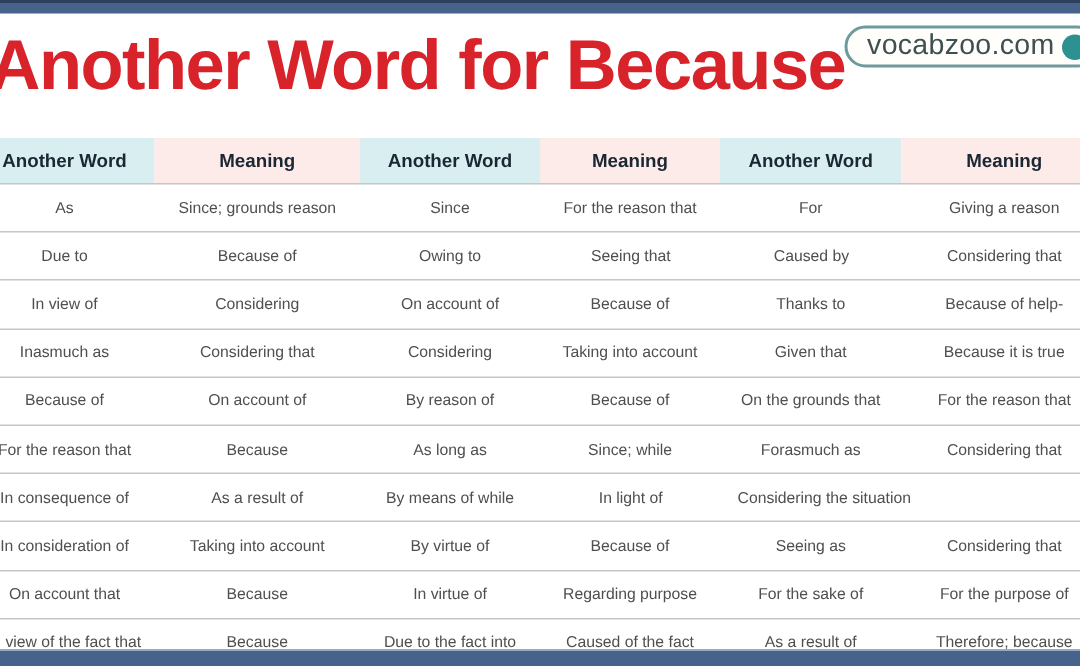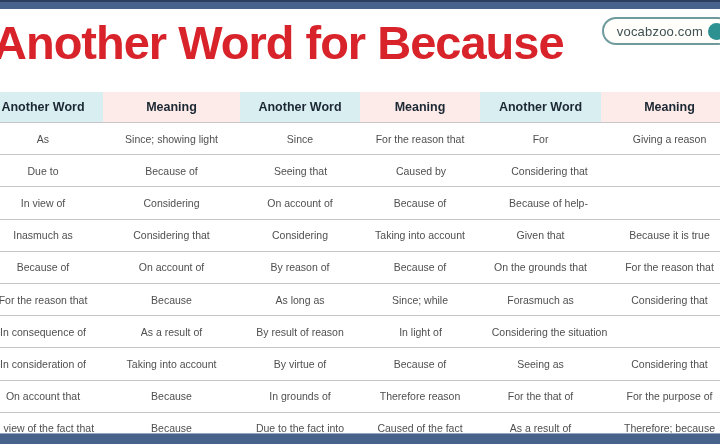--- a/index.html
+++ b/index.html
@@ -19,21 +19,21 @@
     position:absolute;top:12px;left:-7px;margin:0;
     color:var(--title-red);font-size:47px;font-weight:bold;
     letter-spacing:-1px;white-space:nowrap;line-height:1.3;
   }
   .badge{
     position:absolute;top:17px;right:-12px;height:28px;
     display:flex;align-items:center;gap:5px;padding:0 5px 0 13px;
     border:2px solid var(--badge-border);border-radius:16px;
     background:#fffefb;box-sizing:border-box;
   }
-  .badge-text{font-size:13px;color:#3e5052;letter-spacing:0.2px}
+  .badge-text{font-size:19px;color:#3e5052;letter-spacing:0.2px}
   .badge-dot{width:17px;height:17px;border-radius:50%;background:var(--badge-teal);flex:0 0 auto}
   .table{position:absolute;top:92px;left:-17px;width:755px}
   .trow{display:flex;height:31.2px;background:#fff}
   .trow.thead{height:30px}
   .trow + .trow{border-top:1px solid var(--line-gray)}
   .cell{
     display:flex;align-items:center;justify-content:center;
     white-space:nowrap;font-size:10.5px;color:var(--cell-text);
     box-sizing:border-box;overflow:visible;
   }
@@ -61,40 +61,42 @@
       <div class="cell c1 hb">Another Word</div>
       <div class="cell c2 hp">Meaning</div>
       <div class="cell c3 hb">Another Word</div>
       <div class="cell c4 hp">Meaning</div>
       <div class="cell c5 hb">Another Word</div>
       <div class="cell c6 hp">Meaning</div>
     </div>
 
     <div class="trow">
       <div class="cell c1">As</div>
-      <div class="cell c2">Since; showing light</div>
+      <div class="cell c2">Since; grounds reason</div>
       <div class="cell c3">Since</div>
       <div class="cell c4">For the reason that</div>
       <div class="cell c5">For</div>
       <div class="cell c6">Giving a reason</div>
     </div>
 
     <div class="trow">
       <div class="cell c1">Due to</div>
       <div class="cell c2">Because of</div>
+      <div class="cell c3">Owing to</div>
       <div class="cell c5">Seeing that</div>
       <div class="cell c4">Caused by</div>
       <div class="cell c6">Considering that</div>
     </div>
 
     <div class="trow">
       <div class="cell c1">In view of</div>
       <div class="cell c2">Considering</div>
       <div class="cell c3">On account of</div>
       <div class="cell c4">Because of</div>
+      <div class="cell c5">Thanks to</div>
       <div class="cell c6">Because of help-</div>
     </div>
 
     <div class="trow">
       <div class="cell c1">Inasmuch as</div>
       <div class="cell c2">Considering that</div>
       <div class="cell c3">Considering</div>
       <div class="cell c4">Taking into account</div>
       <div class="cell c5">Given that</div>
       <div class="cell c6">Because it is true</div>
@@ -114,40 +116,40 @@
       <div class="cell c2">Because</div>
       <div class="cell c3">As long as</div>
       <div class="cell c4">Since; while</div>
       <div class="cell c5">Forasmuch as</div>
       <div class="cell c6">Considering that</div>
     </div>
 
     <div class="trow">
       <div class="cell c1">In consequence of</div>
       <div class="cell c2">As a result of</div>
-      <div class="cell c4">By result of reason</div>
+      <div class="cell c4">By means of while</div>
       <div class="cell c5">In light of</div>
       <div class="cell c6">Considering the situation</div>
     </div>
 
     <div class="trow">
       <div class="cell c1">In consideration of</div>
       <div class="cell c2">Taking into account</div>
       <div class="cell c3">By virtue of</div>
       <div class="cell c4">Because of</div>
       <div class="cell c5">Seeing as</div>
       <div class="cell c6">Considering that</div>
     </div>
 
     <div class="trow">
       <div class="cell c1">On account that</div>
       <div class="cell c2">Because</div>
-      <div class="cell c3">In grounds of</div>
-      <div class="cell c4">Therefore reason</div>
-      <div class="cell c5">For the that of</div>
+      <div class="cell c3">In virtue of</div>
+      <div class="cell c4">Regarding purpose</div>
+      <div class="cell c5">For the sake of</div>
       <div class="cell c6">For the purpose of</div>
     </div>
 
     <div class="trow">
       <div class="cell c1">In view of the fact that</div>
       <div class="cell c2">Because</div>
       <div class="cell c3">Due to the fact into</div>
       <div class="cell c4">Caused of the fact</div>
       <div class="cell c5">As a result of</div>
       <div class="cell c6">Therefore; because</div>

